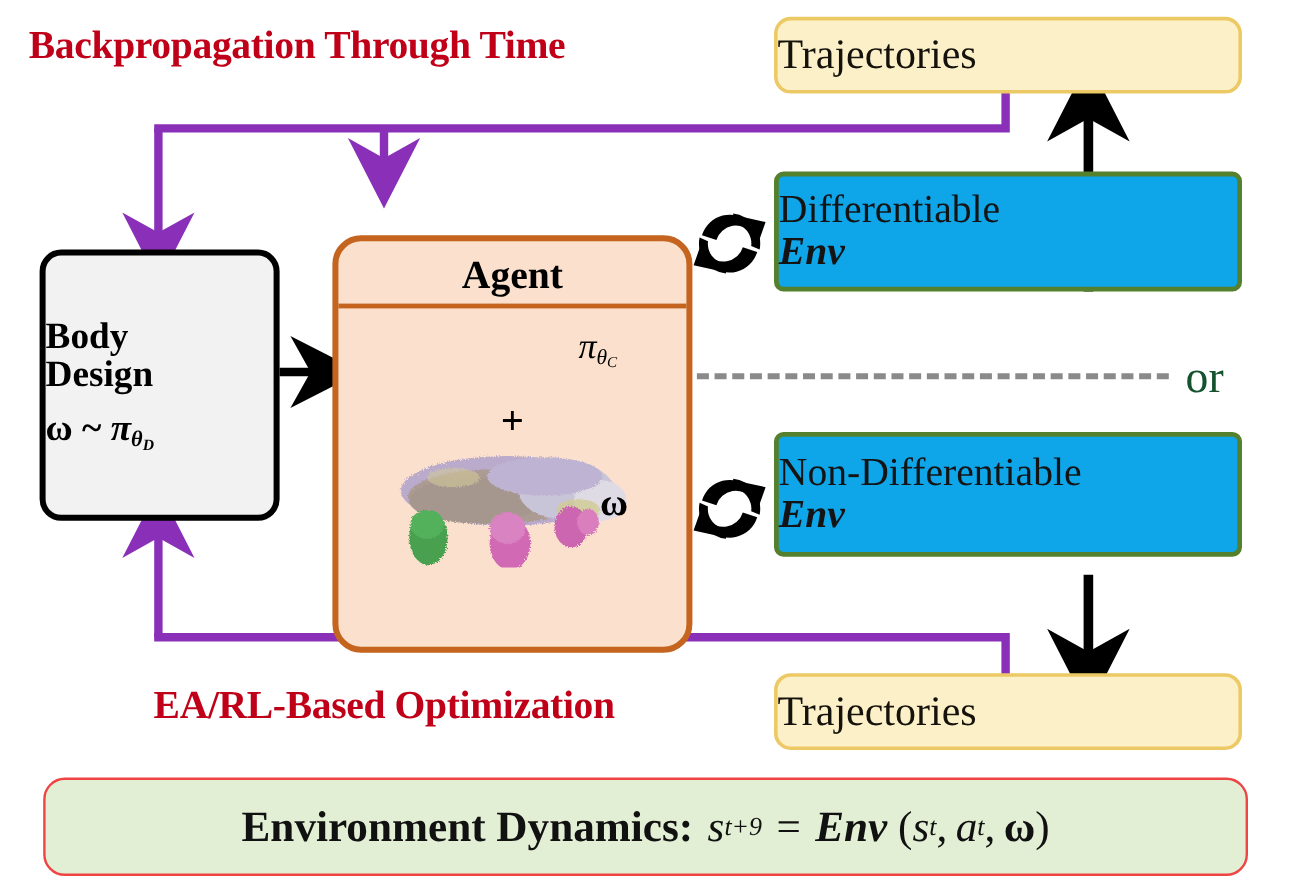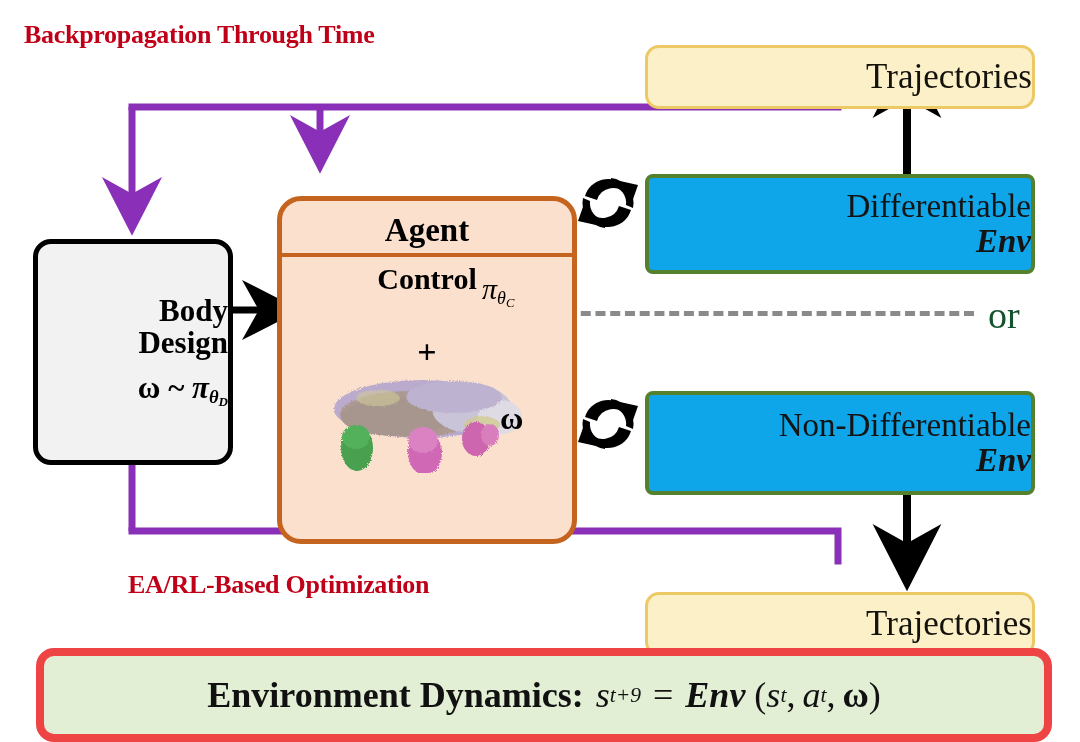--- a/index.html
+++ b/index.html
@@ -16,36 +16,35 @@
     font-family: "Liberation Serif", "DejaVu Serif", serif;
   }
 
   .abs { position: absolute; }
 
   
   .red-heading {
     color: #c00018;
     font-family: "Liberation Serif", "DejaVu Serif", serif;
     font-weight: bold;
-    font-size: 26px;
+    font-size: 33px;
     letter-spacing: -0.3px;
     white-space: nowrap;
     line-height: 1;
   }
 
   
   .box {
     box-sizing: border-box;
     display: flex;
     flex-direction: column;
-    align-items: flex-end;
+    align-items: flex-start;
     justify-content: center;
     text-align: center;
     line-height: 1.06;
-    margin-top: 31px;
   }
 
   .box-traj {
     background: #fcf0c8;
     border: 3px solid #ecc964;
     border-radius: 14px;
     font-size: 35px;
     color: #15120c;
   }
 
@@ -116,21 +115,21 @@
     position: absolute;
     left: 0; right: 0;
     top: 76px;
     text-align: center;
     font-weight: bold;
     font-size: 34px;
   }
 
   .box-dynamics {
     background: #e2efd4;
-    border: 8px solid #ef4444;
+    border: 2px solid #ef4444;
     border-radius: 18px;
     color: #111;
     display: flex;
     align-items: center;
     justify-content: center;
     font-size: 36px;
   }
   .dyn-label { font-weight: bold; }
   .dyn-env { font-weight: bold; font-style: italic; }
 
@@ -251,21 +250,20 @@
       <span> ~ </span>
       <span class="mi">π</span><sub class="sm">θ<sub class="sm2">D</sub></sub>
     </div>
   </div>
 
   <div class="abs box-agent" style="left:277px; top:152px; width:290px; height:338px;margin-top:44px;">
     <div class="agent-title">Agent</div>
     <div class="agent-divider"></div>
     <div class="agent-body">
       <div class="agent-brain">
-        <div>Control</div>
       </div>
       <div class="agent-plus">+</div>
 
       <svg class="creature" style="left:22px; top:108px; width:250px; height:108px;" viewBox="0 0 250 108">
         <defs>
           <filter id="grain" x="-20%" y="-20%" width="140%" height="140%">
             <feTurbulence type="fractalNoise" baseFrequency="0.9" numOctaves="3" result="n"></feTurbulence>
             <feDisplacementMap in="SourceGraphic" in2="n" scale="4"></feDisplacementMap>
           </filter>
         </defs>

